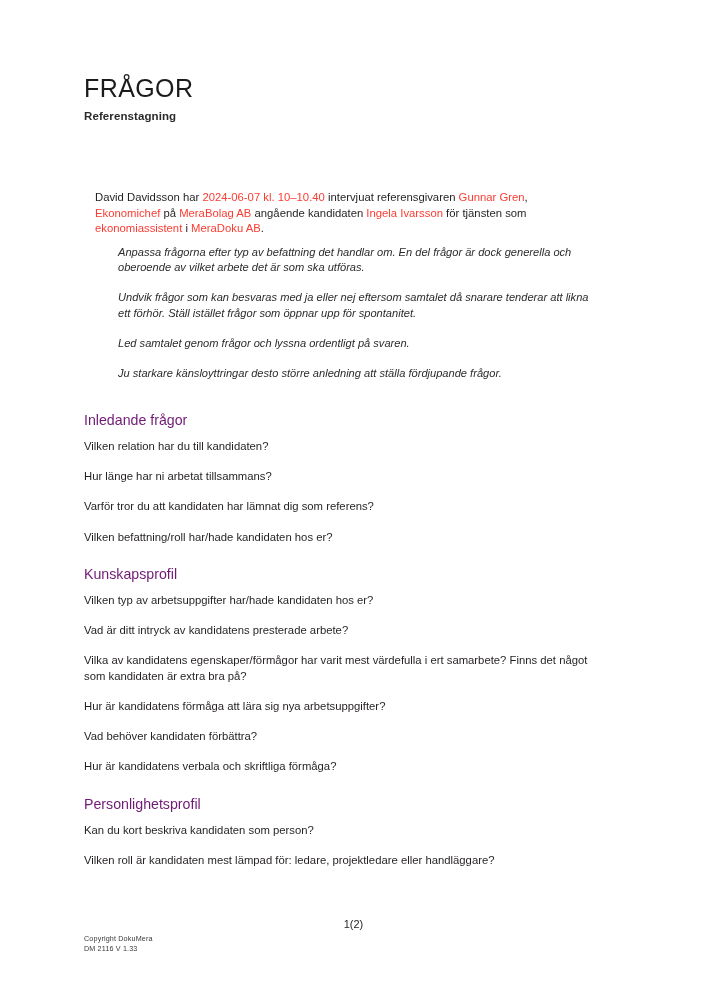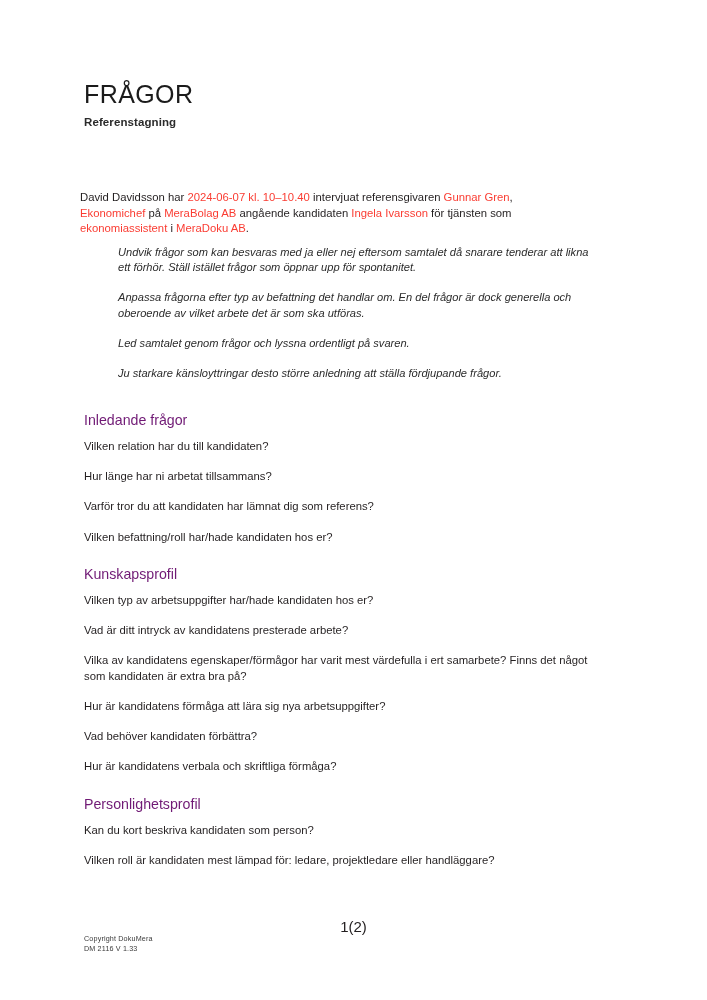--- a/index.html
+++ b/index.html
@@ -20,21 +20,21 @@
     margin: 0 auto;
     background: #ffffff;
     overflow: hidden;
     box-sizing: border-box;
   }
 
   
   .doc-header {
     position: absolute;
     left: 84px;
-    top: 81px;
+    top: 75px;
     width: 540px;
   }
   .doc-title {
     font-size: 25px;
     font-weight: 400;
     letter-spacing: 0.4px;
     color: #1b1b1b;
     line-height: 1.1;
     margin: 0;
   }
@@ -42,21 +42,21 @@
     font-size: 11.5px;
     font-weight: 700;
     color: #2b2b2b;
     margin: 7px 0 12px 0;
     letter-spacing: 0.1px;
   }
 
   
   .intro {
     position: absolute;
-    left: 80px;
+    left: 95px;
     top: 179px;
     width: 486px;
     font-size: 11.3px;
     line-height: 15.3px;
     color: #231f20;
   }
   .intro .hl {
     color: #fa3c32;
   }
 
@@ -108,21 +108,21 @@
     margin-bottom: 0;
   }
 
   
   .page-number {
     position: absolute;
     left: 0;
     right: 0;
     top: 918px;
     text-align: center;
-    font-size: 15px;
+    font-size: 11px;
     color: #231f20;
   }
   .footer-left {
     position: absolute;
     left: 84px;
     top: 934px;
     font-size: 7.2px;
     line-height: 10.2px;
     color: #3a3a3a;
     letter-spacing: 0.15px;
@@ -137,22 +137,22 @@
 <div class="page">
 
   <div class="doc-header">
     <h1 class="doc-title">FRÅGOR</h1>
     <div class="doc-subtitle">Referenstagning</div>
   </div>
 
   <p class="intro"><span>David Davidsson har </span><span class="hl">2024-06-07 kl. 10–10.40</span><span> intervjuat referensgivaren </span><span class="hl">Gunnar Gren</span><span>, </span><span class="hl">Ekonomichef</span><span> på </span><span class="hl">MeraBolag AB</span><span> angående kandidaten </span><span class="hl">Ingela Ivarsson</span><span> för tjänsten som </span><span class="hl">ekonomiassistent</span><span> i </span><span class="hl">MeraDoku AB</span><span>.</span></p>
 
   <div class="guidance">
+      <p>Anpassa frågorna efter typ av befattning det handlar om. En del frågor är dock generella och oberoende av vilket arbete det är som ska utföras.</p>
       <p>Undvik frågor som kan besvaras med ja eller nej eftersom samtalet då snarare tenderar att likna ett förhör. Ställ istället frågor som öppnar upp för spontanitet.</p>
-      <p>Anpassa frågorna efter typ av befattning det handlar om. En del frågor är dock generella och oberoende av vilket arbete det är som ska utföras.</p>
       <p>Led samtalet genom frågor och lyssna ordentligt på svaren.</p>
       <p>Ju starkare känsloyttringar desto större anledning att ställa fördjupande frågor.</p>
     </div>
 
   <div class="sections">
       <div class="section">
         <h2 class="section-heading">Inledande frågor</h2>
         <p class="question">Vilken relation har du till kandidaten?</p>
         <p class="question">Hur länge har ni arbetat tillsammans?</p>
         <p class="question">Varför tror du att kandidaten har lämnat dig som referens?</p>

